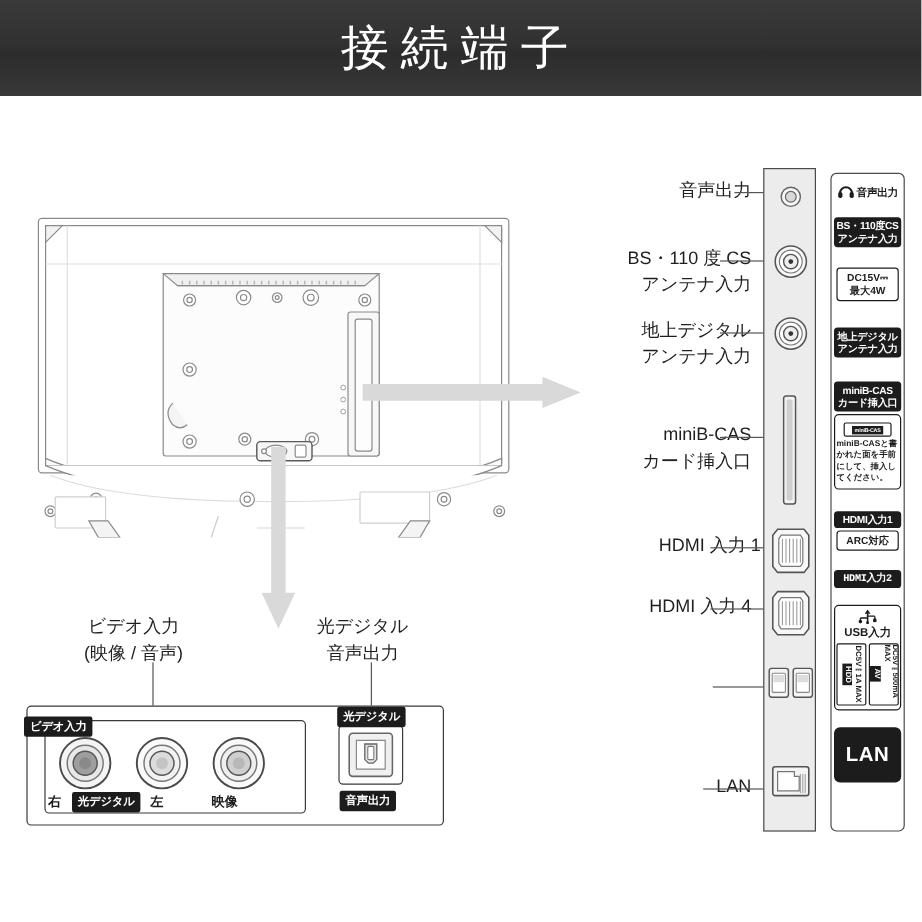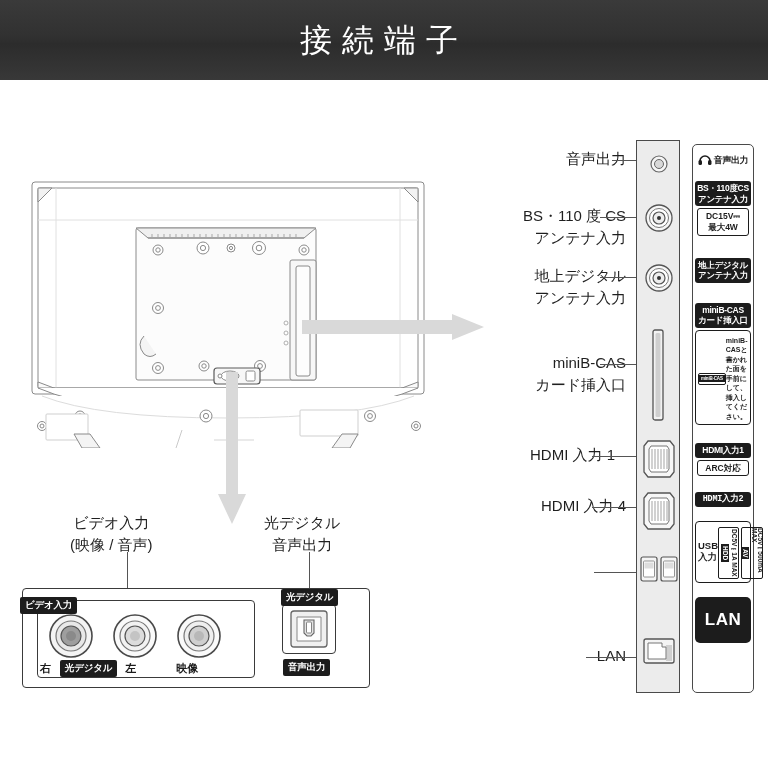--- a/index.html
+++ b/index.html
@@ -11,21 +11,21 @@
   }
   #page { position: relative; width: 768px; height: 768px; background: #fff; }
 
   
   .banner {
     position: absolute; left: 0; top: 0; width: 768px; height: 80px;
     background: linear-gradient(180deg, #3a3a3a 0%, #313131 45%, #2c2c2c 55%, #383838 100%);
     display: flex; align-items: center; justify-content: center;
   }
   .banner-title {
-    color: #ffffff; font-size: 32px; letter-spacing: 10px;
+    color: #ffffff; font-size: 40px; letter-spacing: 10px;
     font-weight: 400; line-height: 1;
   }
 
   
   .model-row {
     position: absolute; left: 18px; top: 122px;
     display: flex; align-items: center; gap: 9px;
   }
   .model-square { width: 17px; height: 17px; background: #1c1c1c; }
   .model-text { font-size: 27px; font-weight: 700; color: #1c1c1c; letter-spacing: 1px; }
@@ -68,21 +68,21 @@
     font-size: 8.5px; font-weight: 700; text-align: center;
     padding: 2px 2px; width: 56px; line-height: 1.25; letter-spacing: -0.3px;
   }
   .lg-white {
     background: #fff; color: #1c1c1c; border: 1.2px solid #1c1c1c; border-radius: 3px;
     font-size: 8.5px; font-weight: 700; text-align: center;
     padding: 2px 2px; width: 52px; line-height: 1.25; margin-top: 2px;
   }
   .lg-outline {
     border: 1.3px solid #1c1c1c; border-radius: 4px; width: 56px;
-    padding: 3px 2px; display: flex; flex-direction: row; align-items: center;
+    padding: 3px 2px; display: flex; flex-direction: column; align-items: center;
   }
   .lg-audio-row { display: flex; align-items: center; gap: 2px; width: 56px; justify-content: center; }
   .lg-audio-text { font-size: 9px; font-weight: 700; color: #1c1c1c; letter-spacing: -0.4px; }
   .lg-note {
     font-size: 7px; color: #1c1c1c; line-height: 1.35; text-align: left;
     width: 52px; margin-top: 2px; font-weight: 600;
   }
   .lg-cas-chip {
     border: 1.2px solid #1c1c1c; border-radius: 2px; width: 40px; height: 12px;
     margin-top: 3px; display: flex; align-items: center; justify-content: center;
@@ -293,21 +293,21 @@
     <span class="sub">アンテナ入力</span>
   </div>
   <div class="leader" style="left:600px; top:277px; width:40px;"></div>
 
   <div class="callout" style="right:142px; top:352px;">
     <span>miniB-CAS</span>
     <span class="sub">カード挿入口</span>
   </div>
   <div class="leader" style="left:600px; top:364px; width:40px;"></div>
 
-  <div class="callout" style="right:153px; top:444px;">
+  <div class="callout" style="right:134px; top:444px;">
     <span>HDMI 入力 1</span>
   </div>
   <div class="leader" style="left:592px; top:456px; width:48px;"></div>
 
   <div class="callout" style="right:142px; top:495px;">
     <span>HDMI 入力 4</span>
   </div>
   <div class="leader" style="left:592px; top:507px; width:48px;"></div>
 
   <div class="leader" style="left:594px; top:572px; width:46px;"></div>
@@ -423,21 +423,21 @@
       <div class="lg-audio-row">
         <svg width="14" height="13" viewBox="0 0 14 13">
           <path d="M2 7 A5 5 0 0 1 12 7" fill="none" stroke="#1c1c1c" stroke-width="1.6"></path>
           <rect x="0.5" y="6" width="3.5" height="5" rx="1.5" fill="#1c1c1c"></rect>
           <rect x="10" y="6" width="3.5" height="5" rx="1.5" fill="#1c1c1c"></rect>
         </svg>
         <span class="lg-audio-text">音声出力</span>
       </div>
     </div>
 
-    <div class="lg-block" style="margin-top:14px;">
+    <div class="lg-block" style="margin-top:14px;gap:15px;">
       <div class="lg-black">
         <span>BS・110度CS</span><br>
         <span>アンテナ入力</span>
       </div>
       <div class="lg-white">
         <span>DC15V⎓</span><br>
         <span>最大4W</span>
       </div>
     </div>
 

